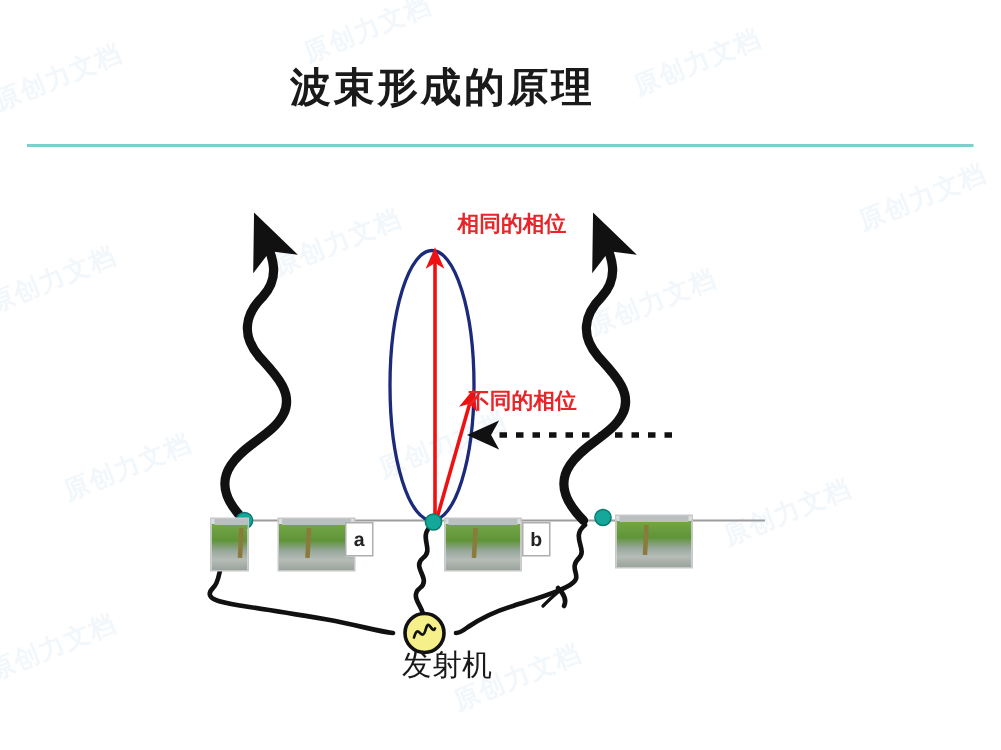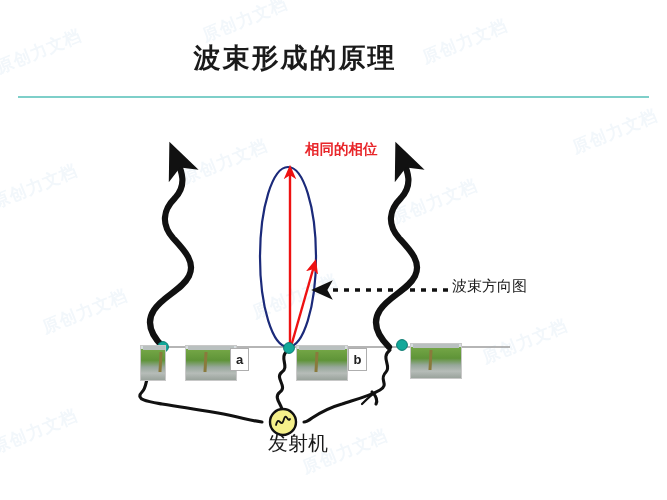--- a/index.html
+++ b/index.html
@@ -199,16 +199,16 @@
 
   <div class="photo" style="left:185px;top:345px;"></div>
   <div class="photo" style="left:296px;top:345px;"></div>
   <div class="photo" style="left:410px;top:343px;"></div>
   <div class="photo" style="left:140px;top:345px;width:24px;"></div>
 
   <div class="letterbox" style="left:230px;top:348px;">a</div>
   <div class="letterbox" style="left:348px;top:348px;">b</div>
 
   <div class="lbl lbl-red lbl-same-phase">相同的相位</div>
-  <div class="lbl lbl-black lbl-beam">波束方向图</div>
+  <div class="lbl lbl-red lbl-diff-phase">不同的相位</div>
   <div class="lbl lbl-black lbl-tx">发射机</div>
 
 </div>
 
 </body></html>

